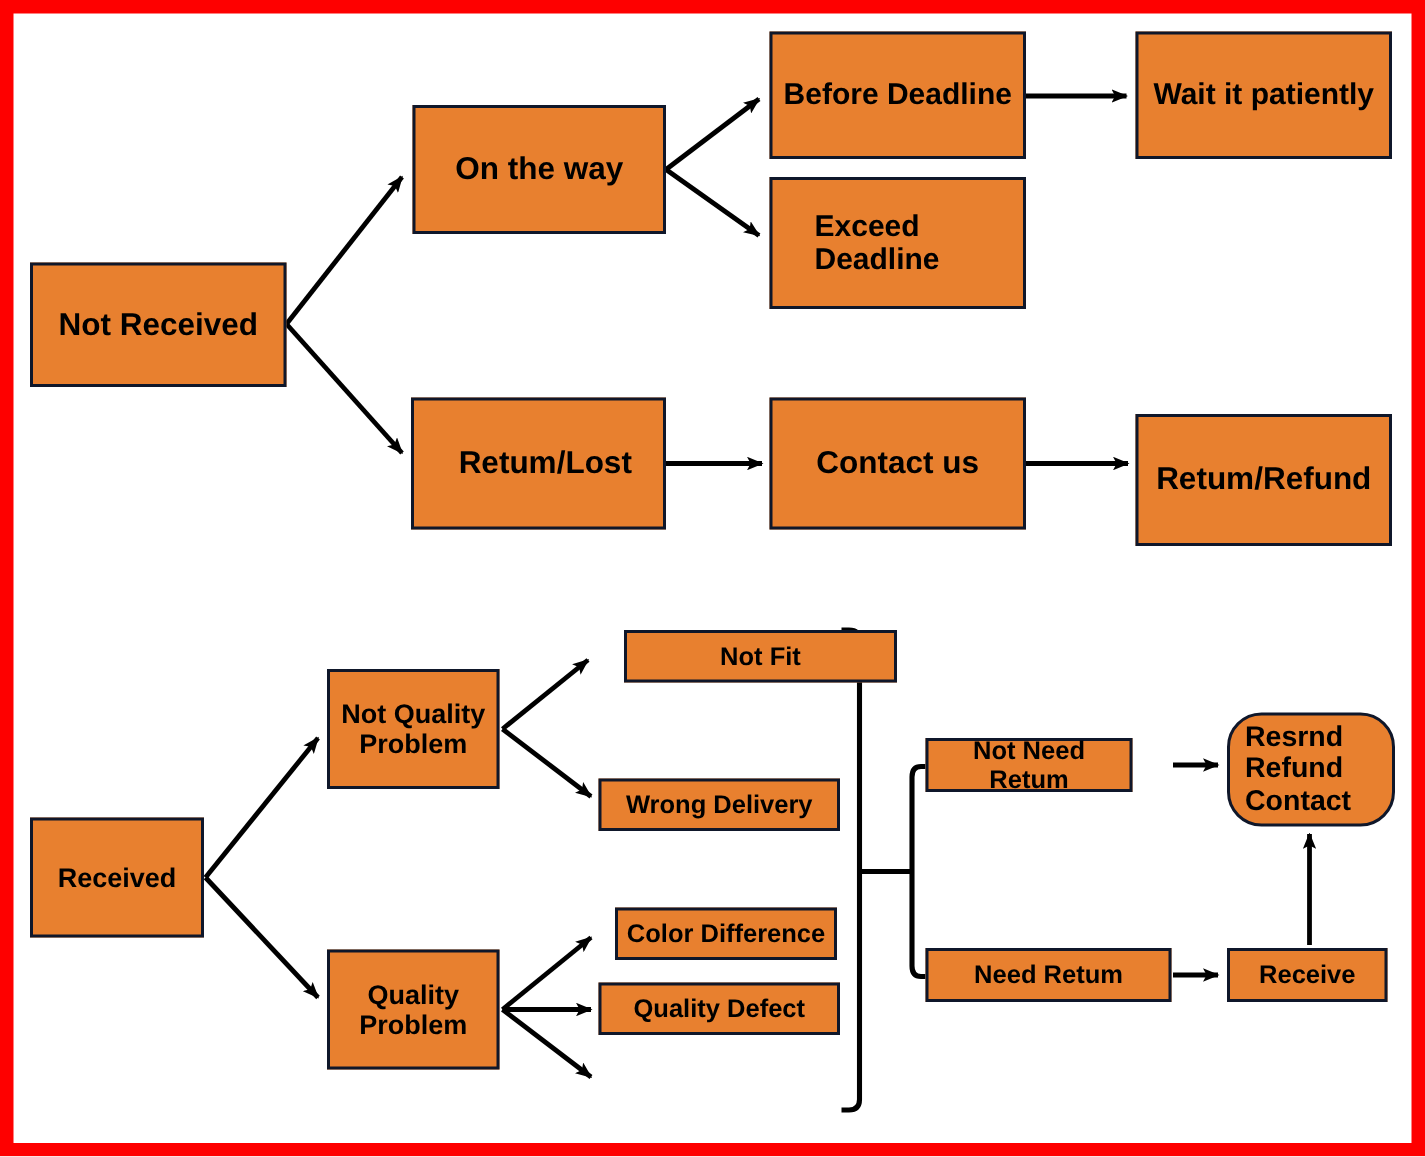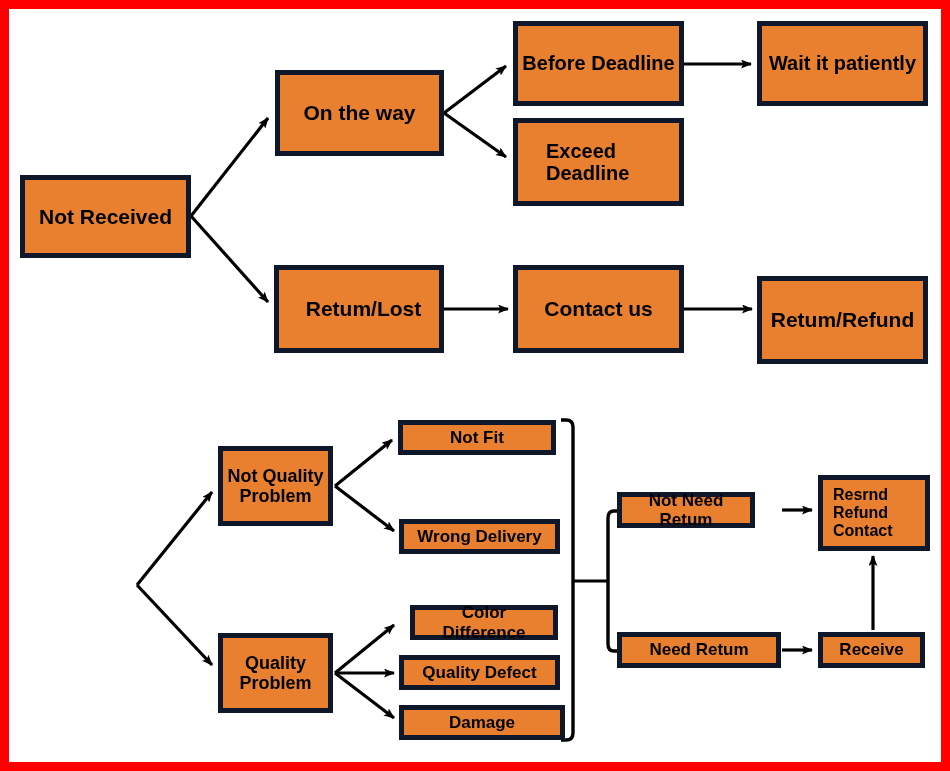--- a/index.html
+++ b/index.html
@@ -34,39 +34,39 @@
     left: 0; top: 0;
     width: 950px;
     height: 771px;
     z-index: 5;
   }
   
   .node {
     position: absolute;
     box-sizing: border-box;
     background: #e8802f;
-    border: 5px solid #0f172a;
+    border: 2px solid #0f172a;
     color: #000000;
     font-weight: bold;
     display: flex;
     align-items: center;
     justify-content: center;
     text-align: center;
     line-height: 1.12;
     z-index: 10;
     padding: 0 4px;
   }
   .node.left-text {
     justify-content: flex-start;
     text-align: left;
     padding-left: 10px;
   }
   .t21 { font-size: 21px; }
   .t20 { font-size: 20px; }
-  .t19 { font-size: 16px; }
+  .t19 { font-size: 19px; border-radius: 23px; }
   .t18 { font-size: 18px; }
   .t17 { font-size: 17px; }
 </style>
 </head>
 <body>
 
 <div id="canvas">
 
   <svg id="wires" viewBox="0 0 950 771" width="950" height="771">
     <defs>
@@ -143,50 +143,50 @@
   </div>
 
   <div class="node t21" style="left:513px; top:265px; width:171px; height:88px;">
     <span>Contact us</span>
   </div>
 
   <div class="node t21" style="left:757px; top:264px; width:171px; height:88px;margin-top:12px;">
     <span>Retum/Refund</span>
   </div>
 
+  <div class="node t18" style="left:20px; top:545px; width:116px; height:80px;">
+    <span>Received</span>
+  </div>
 
   <div class="node t18" style="left:218px; top:446px; width:115px; height:80px; flex-direction:column;">
     <span>Not Quality</span>
     <span>Problem</span>
   </div>
 
   <div class="node t18" style="left:218px; top:633px; width:115px; height:80px; flex-direction:column;">
     <span>Quality</span>
     <span>Problem</span>
   </div>
 
-  <div class="node t17" style="left:398px; top:420px; width:158px; height:35px;">
+  <div class="node t17" style="left:416px; top:420px; width:182px; height:35px;">
     <span>Not Fit</span>
   </div>
 
   <div class="node t17" style="left:399px; top:519px; width:161px; height:35px;">
     <span>Wrong Delivery</span>
   </div>
 
   <div class="node t17" style="left:399px; top:605px; width:148px; height:35px;margin-left:11px;">
     <span>Color Difference</span>
   </div>
 
   <div class="node t17" style="left:399px; top:655px; width:161px; height:35px;">
     <span>Quality Defect</span>
   </div>
 
-  <div class="node t17" style="left:399px; top:705px; width:166px; height:35px;">
-    <span>Damage</span>
-  </div>
 
   <div class="node t17" style="left:617px; top:492px; width:138px; height:36px;">
     <span>Not Need Retum</span>
   </div>
 
   <div class="node t17" style="left:617px; top:632px; width:164px; height:36px;">
     <span>Need Retum</span>
   </div>
 
   <div class="node t17" style="left:818px; top:632px; width:107px; height:36px;">

